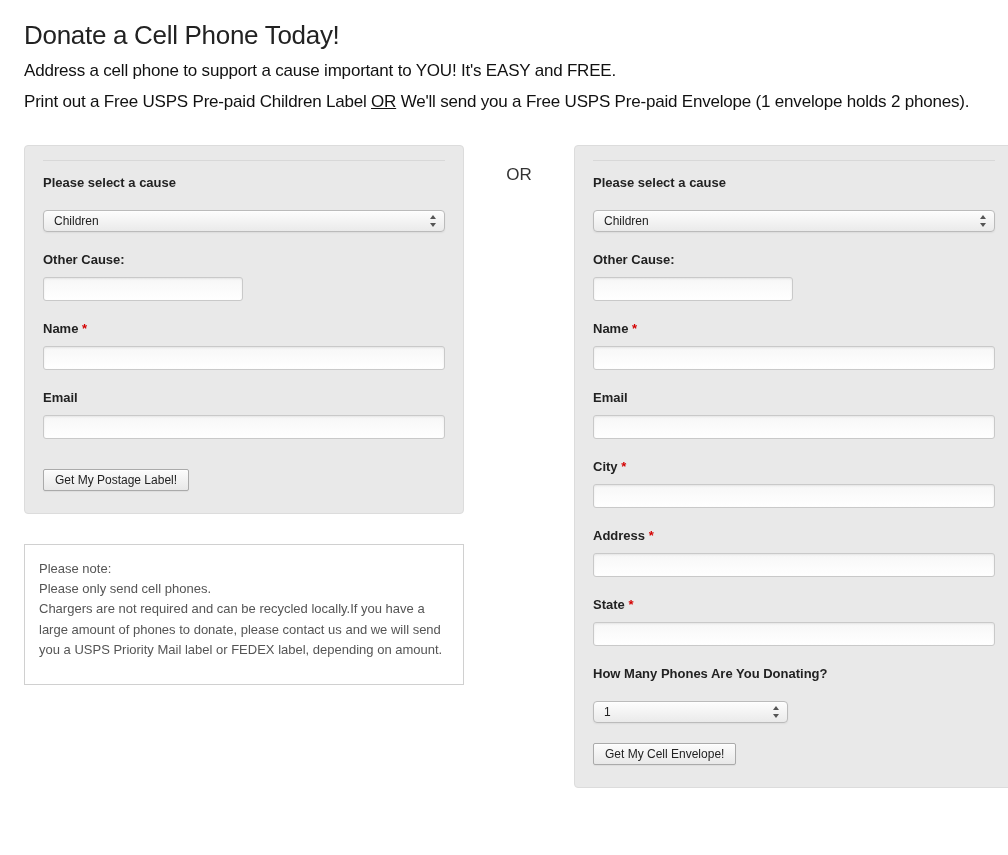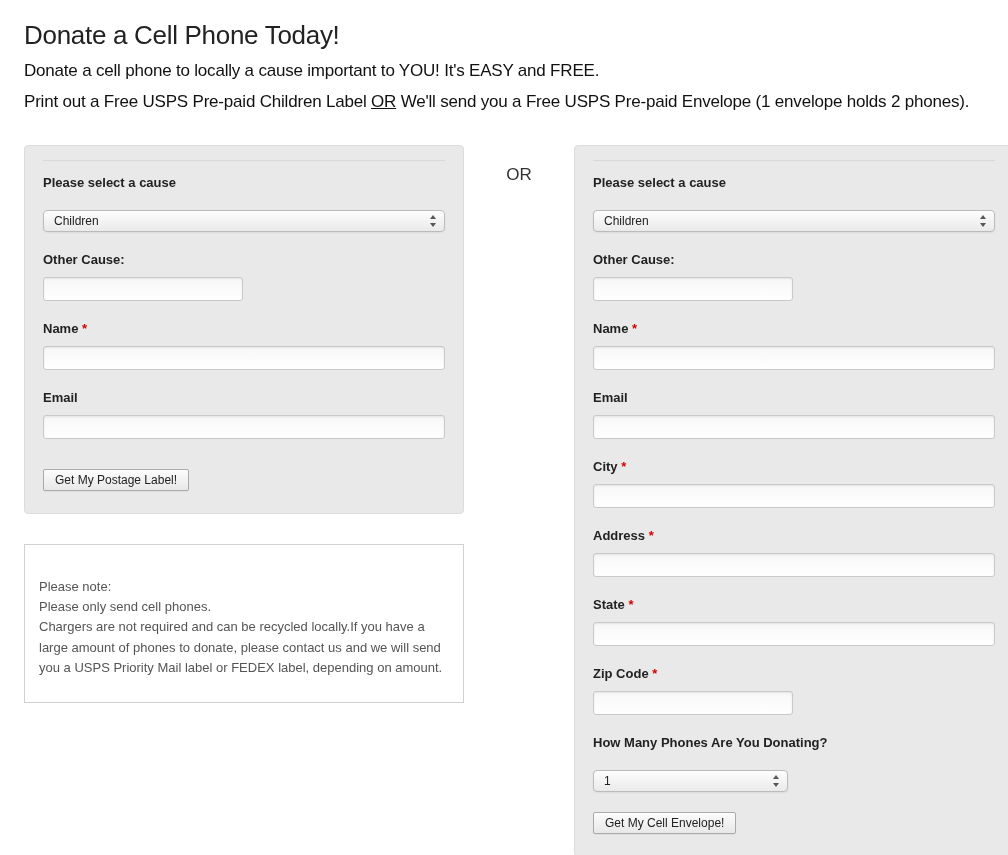--- a/index.html
+++ b/index.html
@@ -21,29 +21,29 @@
     .select-wrap { position: relative; background: linear-gradient(#fdfdfd,#eaeaea); border: 1px solid #bbb; border-radius: 4px; height: 22px; display:flex; align-items:center; padding: 0 22px 0 10px; font-size: 12px; color: #222; cursor: pointer; box-shadow: 0 1px 0 rgba(255,255,255,.6) inset, 0 1px 2px rgba(0,0,0,.06); text-align: right; }
     .select-wrap.full { width: 100%; }
     .select-wrap.small { width: 195px; }
     .select-arrows { position:absolute; right:6px; top:50%; transform:translateY(-50%); width:10px; height:14px; }
     .select-arrows::before, .select-arrows::after { content:""; position:absolute; left:2px; border-left:3px solid transparent; border-right:3px solid transparent; }
     .select-arrows::before { top:1px; border-bottom:4px solid #555; }
     .select-arrows::after  { bottom:1px; border-top:4px solid #555; }
     input.text { width: 100%; height: 24px; background: linear-gradient(#f7f7f7,#fff); border: 1px solid #c9c9c9; border-radius: 3px; padding: 2px 6px; font-size: 13px; color:#222; box-shadow: inset 0 1px 2px rgba(0,0,0,.08); }
     input.text.short { width: 200px; }
     .btn { display:inline-block; background: linear-gradient(#fcfcfc,#e8e8e8); border: 1px solid #aaa; border-radius: 2px; padding: 3px 11px; font-size: 12px; color:#222; cursor:pointer; box-shadow: 0 1px 0 rgba(255,255,255,.7) inset, 0 1px 1px rgba(0,0,0,.05); }
-    .note-box { margin-top: 30px; border: 1px solid #d0d0d0; padding: 32px 14px 24px; font-size: 13px; color: #555; line-height: 1.55; }
+    .note-box { margin-top: 30px; border: 1px solid #d0d0d0; padding: 14px 14px 24px; font-size: 13px; color: #555; line-height: 1.55; }
   </style>
 </head>
 <body>
 
 <h1>Donate a Cell Phone Today!</h1>
 
 <div class="intro">
-  <p>Donate a cell phone to locally a cause important to YOU! It's EASY and FREE.</p>
+  <p>Address a cell phone to support a cause important to YOU! It's EASY and FREE.</p>
   <p>
     <span>Print out a Free USPS Pre-paid Children Label </span><span class="or-underlined">OR</span><span> We'll send you a Free USPS Pre-paid Envelope (1 envelope holds 2 phones).</span>
   </p>
 </div>
 
 <div class="layout">
 
   <div class="col-left">
     <div class="form-card">
 
@@ -124,24 +124,20 @@
       <div class="form-row">
         <label class="form-label"><span>Address </span><span class="req">*</span></label>
         <input type="text" class="text" value="" style="">
       </div>
 
       <div class="form-row">
         <label class="form-label"><span>State </span><span class="req">*</span></label>
         <input type="text" class="text" value="" style="">
       </div>
 
-      <div class="form-row">
-        <label class="form-label"><span>Zip Code </span><span class="req">*</span></label>
-        <input type="text" class="text short" value="" style="">
-      </div>
 
       <div class="form-row">
         <label class="form-label">How Many Phones Are You Donating?</label>
       </div>
       <div class="form-row">
         <div class="select-wrap small">
           <span>1</span>
           <span class="select-arrows"></span>
         </div>
       </div>

